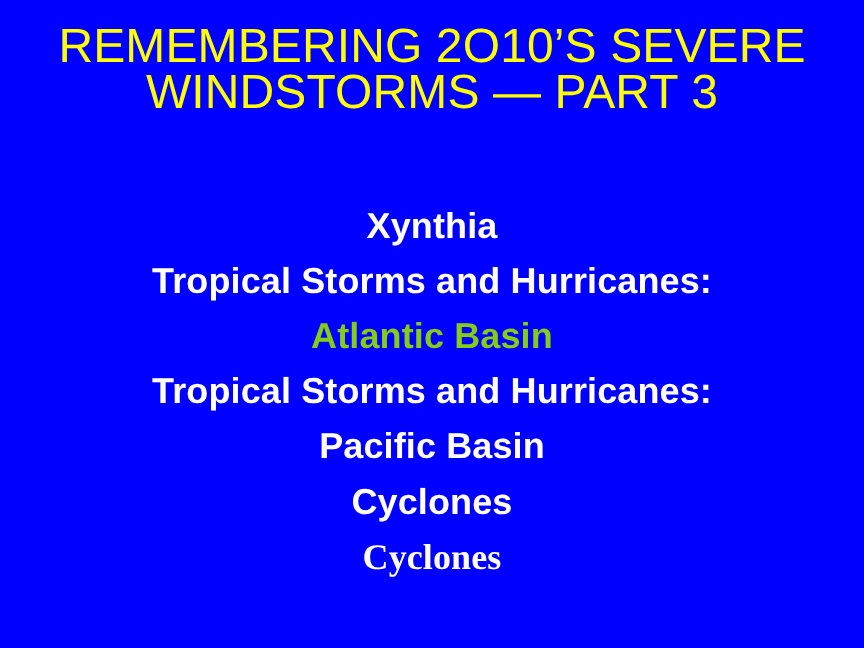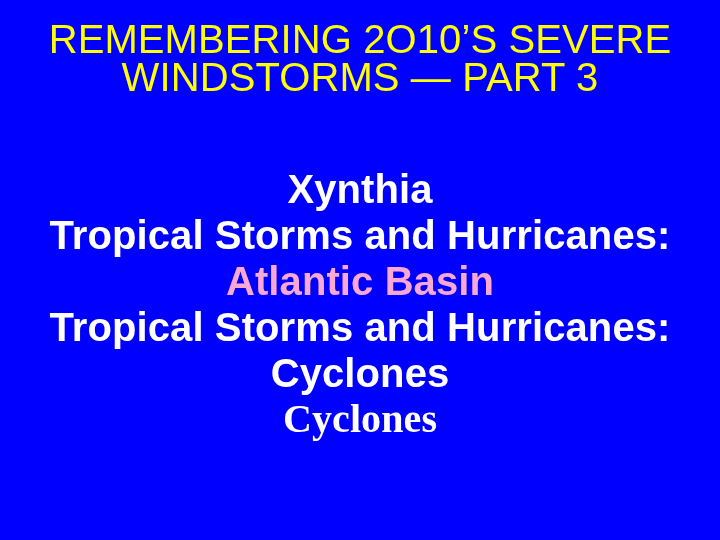--- a/index.html
+++ b/index.html
@@ -45,38 +45,39 @@
     left: 0;
     top: 166px;
     width: 720px;
     text-align: center;
   }
   .body-line {
     display: block;
     color: #ffffff;
     font-family: "Liberation Sans", sans-serif;
     font-weight: bold;
-    font-size: 40px;
+    font-size: 30px;
     line-height: 46px;
     letter-spacing: 0.1px;
     white-space: nowrap;
   }
 </style>
 </head>
 <body style="background: rgb(0, 0, 255);">
 
 <div id="slide" style="background: rgb(0, 0, 255);">
 
   <div id="title-block">
     <span class="title-line" style="color: rgb(255, 255, 0);">REMEMBERING 2O10’S SEVERE</span>
     <span class="title-line" style="color: rgb(255, 255, 0);">WINDSTORMS — PART 3</span>
   </div>
 
   <div id="body-block">
     <span class="body-line" style="color: rgb(255, 255, 255);">Xynthia</span>
     <span class="body-line" style="color: rgb(255, 255, 255);">Tropical Storms and Hurricanes:</span>
-    <span class="body-line" style="color: #f9a8d4;">Atlantic Basin</span>
+    <span class="body-line" style="color: #84cc16;">Atlantic Basin</span>
     <span class="body-line" style="color: rgb(255, 255, 255);">Tropical Storms and Hurricanes:</span>
+    <span class="body-line" style="color: rgb(255, 255, 255);">Pacific Basin</span>
     <span class="body-line" style="color: rgb(255, 255, 255);">Cyclones</span>
     <span class="body-line" style="color: rgb(255, 255, 255); font-family: Liberation Serif, serif;">Cyclones</span>
   </div>
 
 </div>
 
 </body></html>

